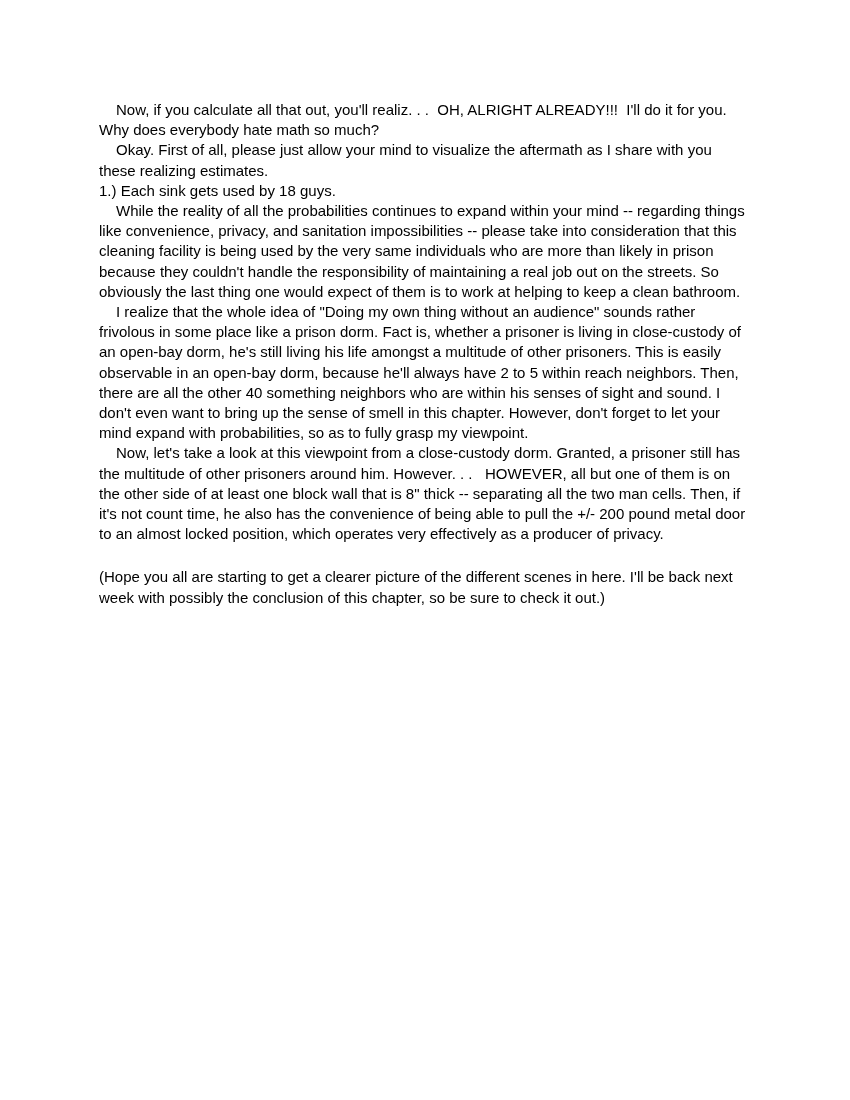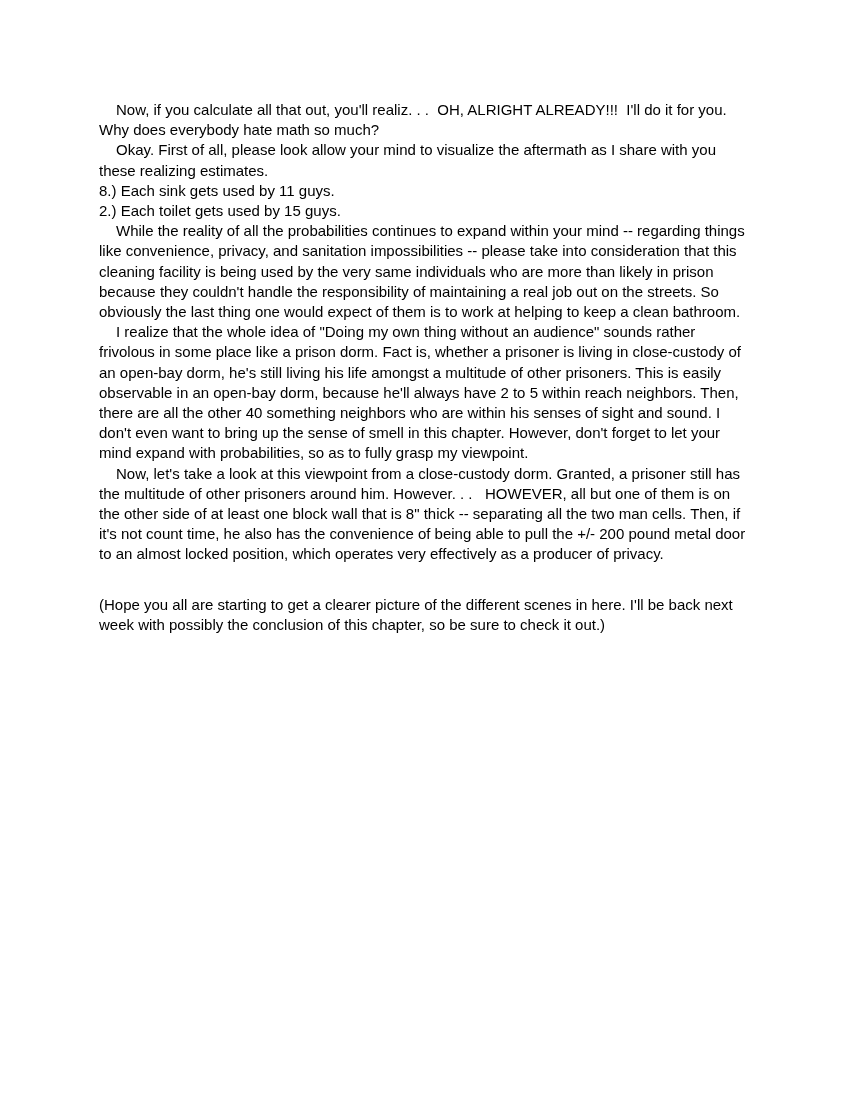--- a/index.html
+++ b/index.html
@@ -25,30 +25,29 @@
     color: #000000;
   }
   p.para {
     margin: 0;
     white-space: pre-wrap;
   }
   p.para.indent {
     text-indent: 17px;
   }
   p.para.space-before {
-    margin-top: 30px;
+    margin-top: 23px;
   }
 </style>
 </head>
 <body>
 
 <div class="page">
   <div class="text-block">
       <p class="para indent">Now, if you calculate all that out, you'll realiz. . .  OH, ALRIGHT ALREADY!!!  I'll do it for you. Why does everybody hate math so much?</p>
-      <p class="para indent">Okay. First of all, please look allow your mind to visualize the aftermath as I share with you these realizing estimates.</p>
-      <p class="para">8.) Each sink gets used by 11 guys.</p>
-      <p class="para">2.) Each toilet gets used by 15 guys.</p>
+      <p class="para indent">Okay. First of all, please just allow your mind to visualize the aftermath as I share with you these realizing estimates.</p>
+      <p class="para">1.) Each sink gets used by 18 guys.</p>
       <p class="para indent">While the reality of all the probabilities continues to expand within your mind -- regarding things like convenience, privacy, and sanitation impossibilities -- please take into consideration that this cleaning facility is being used by the very same individuals who are more than likely in prison because they couldn't handle the responsibility of maintaining a real job out on the streets. So obviously the last thing one would expect of them is to work at helping to keep a clean bathroom.</p>
       <p class="para indent">I realize that the whole idea of "Doing my own thing without an audience" sounds rather frivolous in some place like a prison dorm. Fact is, whether a prisoner is living in close-custody of an open-bay dorm, he's still living his life amongst a multitude of other prisoners. This is easily observable in an open-bay dorm, because he'll always have 2 to 5 within reach neighbors. Then, there are all the other 40 something neighbors who are within his senses of sight and sound. I don't even want to bring up the sense of smell in this chapter. However, don't forget to let your mind expand with probabilities, so as to fully grasp my viewpoint.</p>
       <p class="para indent">Now, let's take a look at this viewpoint from a close-custody dorm. Granted, a prisoner still has the multitude of other prisoners around him. However. . .   HOWEVER, all but one of them is on the other side of at least one block wall that is 8" thick -- separating all the two man cells. Then, if it's not count time, he also has the convenience of being able to pull the +/- 200 pound metal door to an almost locked position, which operates very effectively as a producer of privacy.</p>
       <p class="para space-before">(Hope you all are starting to get a clearer picture of the different scenes in here. I'll be back next week with possibly the conclusion of this chapter, so be sure to check it out.)</p>
     </div>
 </div>
 
 </body></html>

